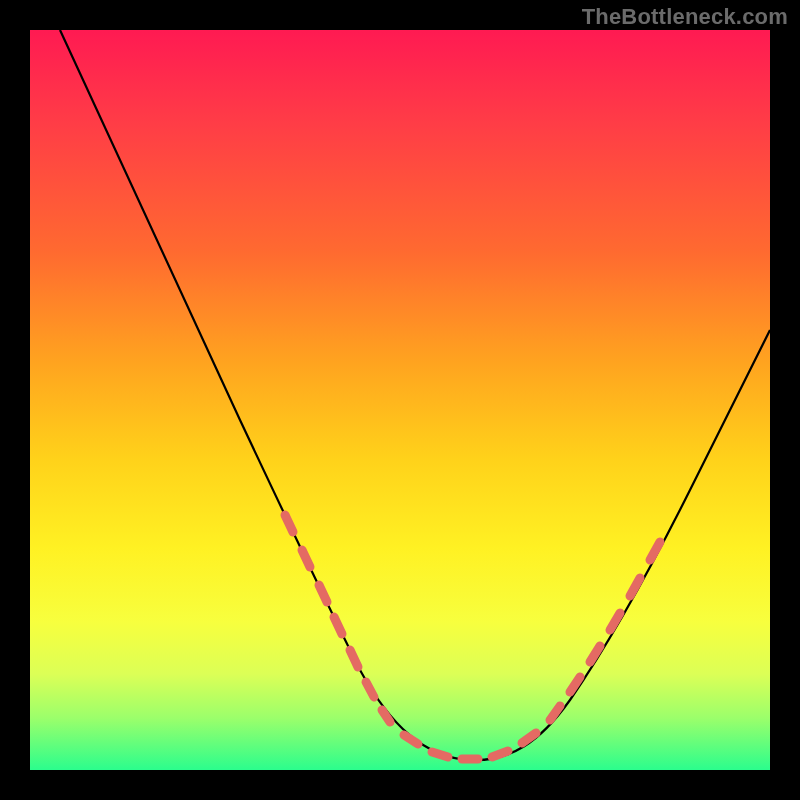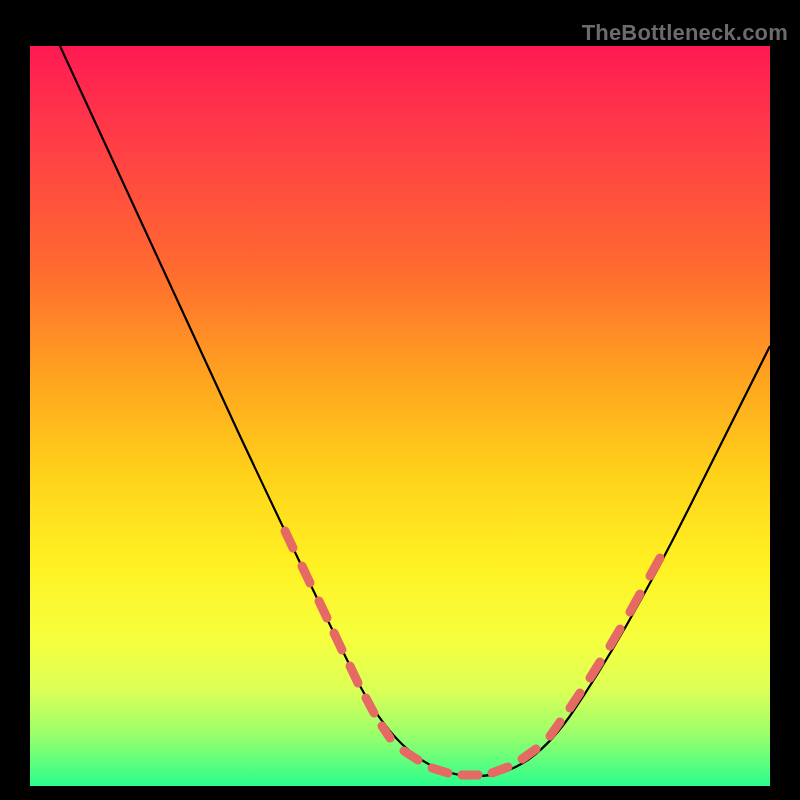--- a/index.html
+++ b/index.html
@@ -6,21 +6,21 @@
     margin: 0;
     padding: 0;
     width: 800px;
     height: 800px;
     background: #000000;
     overflow: hidden;
   }
   .frame {
     position: absolute;
     left: 0;
-    top: 16px;
+    top: 0;
     width: 800px;
     height: 740px;
     background: #000000;
   }
   .plot {
     position: absolute;
     left: 30px;
     top: 30px;
     width: 740px;
     height: 740px;

